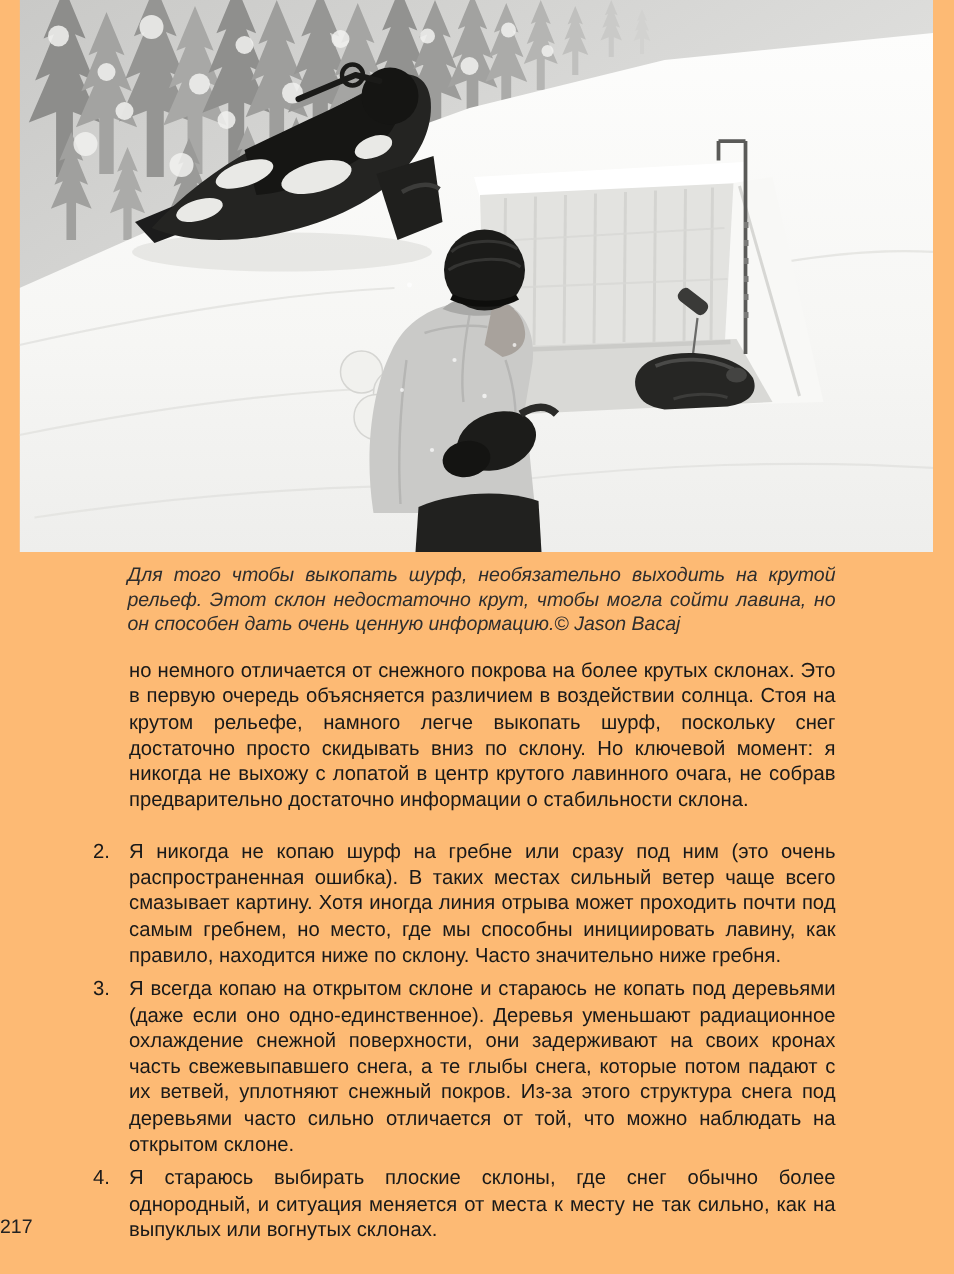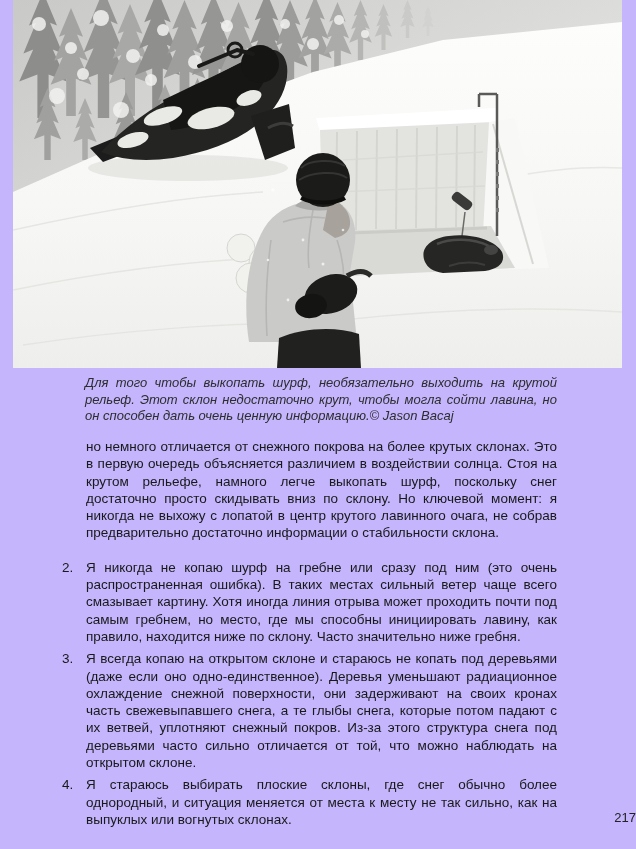--- a/index.html
+++ b/index.html
@@ -4,21 +4,21 @@
 <style>
   * { margin: 0; padding: 0; box-sizing: border-box; }
   html, body { background: #ffffff; }
   body {
     width: 636px; height: 849px;
     font-family: "Liberation Sans", sans-serif;
     color: #1a1a1a;
     position: relative;
     overflow: hidden;
   }
-  .page { position: absolute; inset: 0; background: #c4b5fd; }
+  .page { position: absolute; inset: 0; background: #fdba74; }
 
   .photo-wrap {
     position: absolute; left: 13px; top: 0;
     width: 609px; height: 368px;
     overflow: hidden;
   }
   .photo-wrap svg { display: block; width: 609px; height: 368px; }
 
   .caption {
     position: absolute; left: 85px; top: 375px; width: 472px;
@@ -37,21 +37,21 @@
     margin-left: 24px;
     text-align: justify; text-align-last: left;
     margin-bottom: 17px;
   }
   .list-item { display: flex; margin-bottom: 5px; }
   .list-num { flex: 0 0 24px; }
   .list-body { flex: 1; text-align: justify; text-align-last: left; }
 
   .page-number {
     position: absolute; left: 0; top: 810px; width: 636px;
-    text-align: right; font-size: 13px; color: #222222;
+    text-align: left; font-size: 13px; color: #222222;
   }
 </style>
 </head>
 <body>
 
 <div class="page">
 
   <div class="photo-wrap">
     <svg viewBox="0 0 609 368" xmlns="http://www.w3.org/2000/svg">
       <defs>

